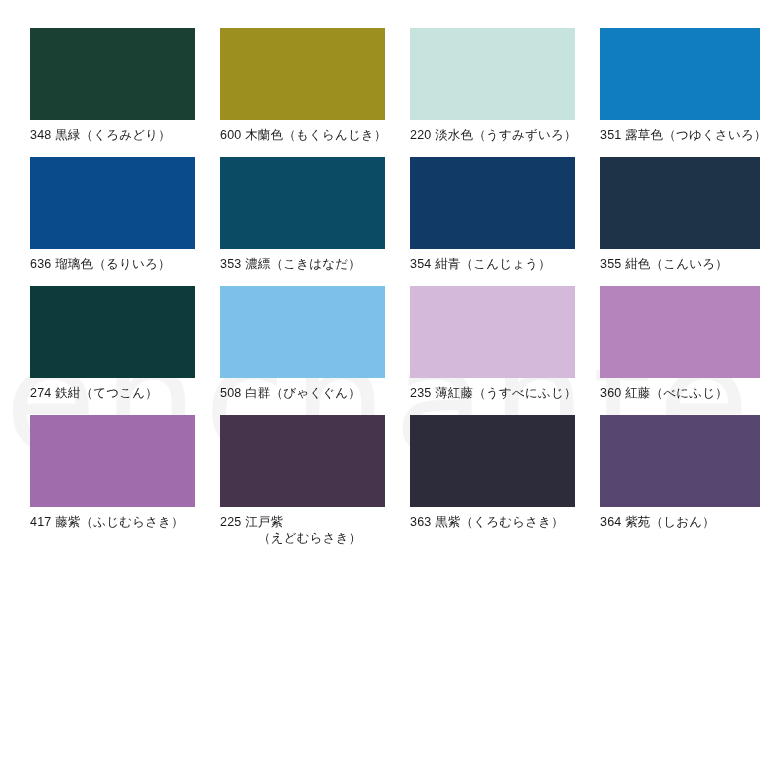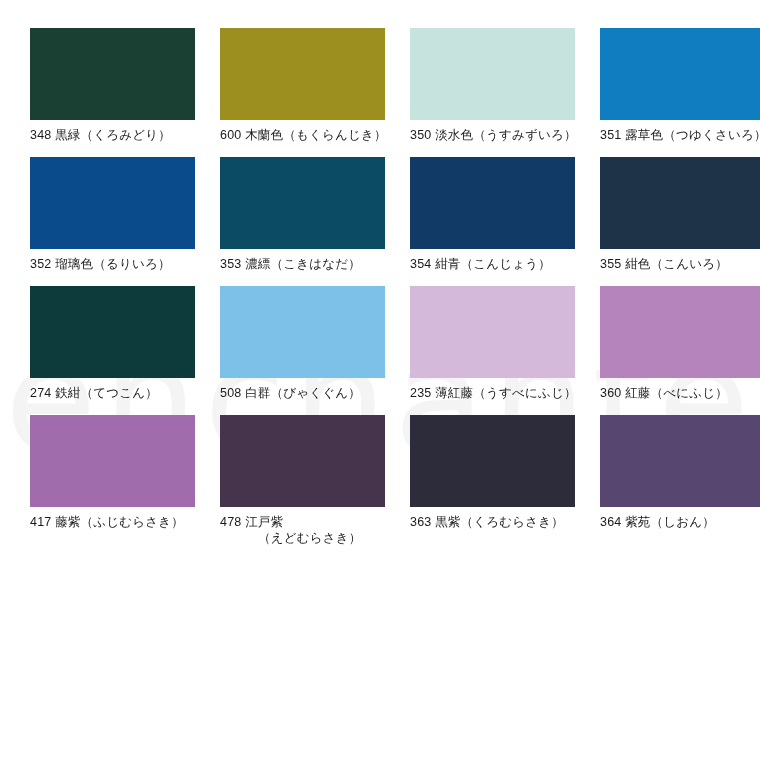--- a/index.html
+++ b/index.html
@@ -79,29 +79,29 @@
     <div class="swatch-cell">
       <div class="swatch-chip" style="background-color: rgb(26, 63, 51);"></div>
       <div class="swatch-label">348 黒緑（くろみどり）</div>
     </div>
     <div class="swatch-cell">
       <div class="swatch-chip" style="background-color: rgb(157, 142, 32);"></div>
       <div class="swatch-label">600 木蘭色（もくらんじき）</div>
     </div>
     <div class="swatch-cell">
       <div class="swatch-chip" style="background-color: rgb(198, 227, 221);"></div>
-      <div class="swatch-label">350 淡水色（うすみずいろ）</div>
+      <div class="swatch-label">220 淡水色（うすみずいろ）</div>
     </div>
     <div class="swatch-cell">
       <div class="swatch-chip" style="background-color: rgb(16, 125, 192);"></div>
       <div class="swatch-label">351 露草色（つゆくさいろ）</div>
     </div>
     <div class="swatch-cell">
       <div class="swatch-chip" style="background-color: rgb(10, 75, 140);"></div>
-      <div class="swatch-label">352 瑠璃色（るりいろ）</div>
+      <div class="swatch-label">636 瑠璃色（るりいろ）</div>
     </div>
     <div class="swatch-cell">
       <div class="swatch-chip" style="background-color: rgb(11, 75, 99);"></div>
       <div class="swatch-label">353 濃縹（こきはなだ）</div>
     </div>
     <div class="swatch-cell">
       <div class="swatch-chip" style="background-color: rgb(18, 58, 102);"></div>
       <div class="swatch-label">354 紺青（こんじょう）</div>
     </div>
     <div class="swatch-cell">
@@ -123,21 +123,21 @@
     <div class="swatch-cell">
       <div class="swatch-chip" style="background-color: rgb(182, 132, 188);"></div>
       <div class="swatch-label">360 紅藤（べにふじ）</div>
     </div>
     <div class="swatch-cell">
       <div class="swatch-chip" style="background-color: rgb(160, 108, 171);"></div>
       <div class="swatch-label">417 藤紫（ふじむらさき）</div>
     </div>
     <div class="swatch-cell">
       <div class="swatch-chip" style="background-color: rgb(70, 52, 76);"></div>
-      <div class="swatch-label">478 江戸紫
+      <div class="swatch-label">225 江戸紫
 　　　（えどむらさき）</div>
     </div>
     <div class="swatch-cell">
       <div class="swatch-chip" style="background-color: rgb(44, 44, 58);"></div>
       <div class="swatch-label">363 黒紫（くろむらさき）</div>
     </div>
     <div class="swatch-cell">
       <div class="swatch-chip" style="background-color: rgb(87, 70, 112);"></div>
       <div class="swatch-label">364 紫苑（しおん）</div>
     </div>

